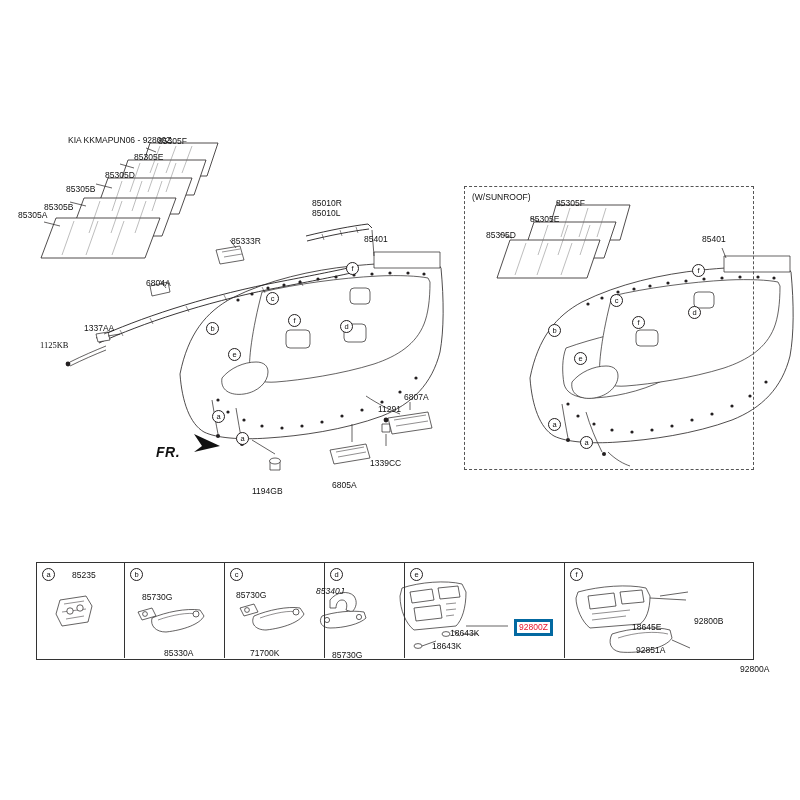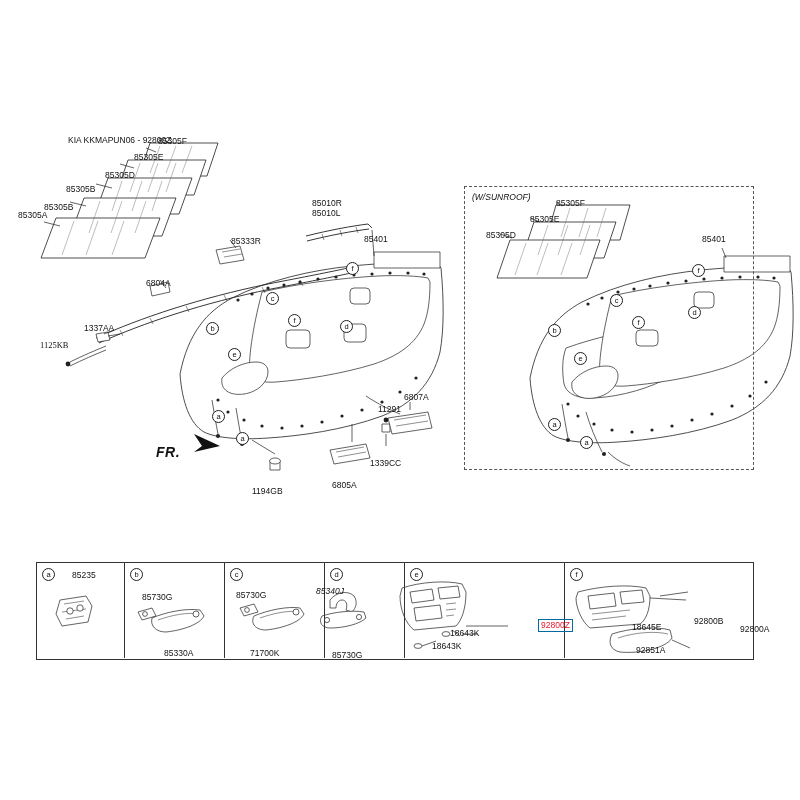--- a/index.html
+++ b/index.html
@@ -8,21 +8,21 @@
     font-family:"Liberation Sans", sans-serif;
     color:#1a1a1a;overflow:hidden;position:relative;
   }
   #stage{position:absolute;left:0;top:0;width:800px;height:580px;border-radius:6px;}
   .lbl{
     position:absolute;font-size:8.5px;line-height:10px;
     white-space:pre;color:#111;
   }
   .hl{
     position:absolute;font-size:8.5px;line-height:11px;
-    color:#e8132b;border:1px solid #0369a1;padding:0 2px;white-space:pre;margin-left:24px;
+    color:#e8132b;border:3px solid #0369a1;padding:0 2px;white-space:pre;
   }
   .cap{
     position:absolute;border:1px solid #231f20;border-radius:50%;
     width:11px;height:11px;font-size:7.5px;line-height:11px;
     text-align:center;background:#fff;color:#111;
   }
   .fr{
     position:absolute;font-size:14px;font-weight:bold;font-style:italic;
     letter-spacing:.5px;color:#111;
   }
@@ -339,21 +339,21 @@
 
   <div class="cap" style="left:236px;top:432px;">a</div>
   <div class="cap" style="left:206px;top:322px;">b</div>
   <div class="cap" style="left:266px;top:292px;">c</div>
   <div class="cap" style="left:340px;top:320px;">d</div>
   <div class="cap" style="left:228px;top:348px;">e</div>
   <div class="cap" style="left:346px;top:262px;">f</div>
   <div class="cap" style="left:288px;top:314px;">f</div>
   <div class="cap" style="left:212px;top:410px;">a</div>
 
-  <div class="lbl" style="left:472px;top:192px;font-style:italic;">(W/SUNROOF)</div>
+  <div class="lbl" style="left:472px;top:192px;">(W/SUNROOF)</div>
   <div class="lbl" style="left:556px;top:198px;">85305F</div>
   <div class="lbl" style="left:530px;top:214px;">85305E</div>
   <div class="lbl" style="left:486px;top:230px;">85305D</div>
   <div class="lbl" style="left:702px;top:234px;">85401</div>
 
   <div class="cap" style="left:548px;top:418px;">a</div>
   <div class="cap" style="left:580px;top:436px;">a</div>
   <div class="cap" style="left:548px;top:324px;">b</div>
   <div class="cap" style="left:610px;top:294px;">c</div>
   <div class="cap" style="left:688px;top:306px;">d</div>
@@ -388,15 +388,15 @@
   <div class="lbl" style="left:316px;top:586px;font-style:italic;">85340J</div>
   <div class="lbl" style="left:332px;top:650px;">85730G</div>
 
   <div class="lbl" style="left:450px;top:628px;">18643K</div>
   <div class="lbl" style="left:432px;top:641px;">18643K</div>
   <div class="hl" style="left:514px;top:619px;">92800Z</div>
 
   <div class="lbl" style="left:632px;top:622px;">18645E</div>
   <div class="lbl" style="left:636px;top:645px;">92851A</div>
   <div class="lbl" style="left:694px;top:616px;">92800B</div>
-  <div class="lbl" style="left:694px;top:624px;padding-left:46px;">92800A</div>
+  <div class="lbl" style="left:694px;top:664px;padding-left:46px;">92800A</div>
 
 </div>
 
 </body></html>

